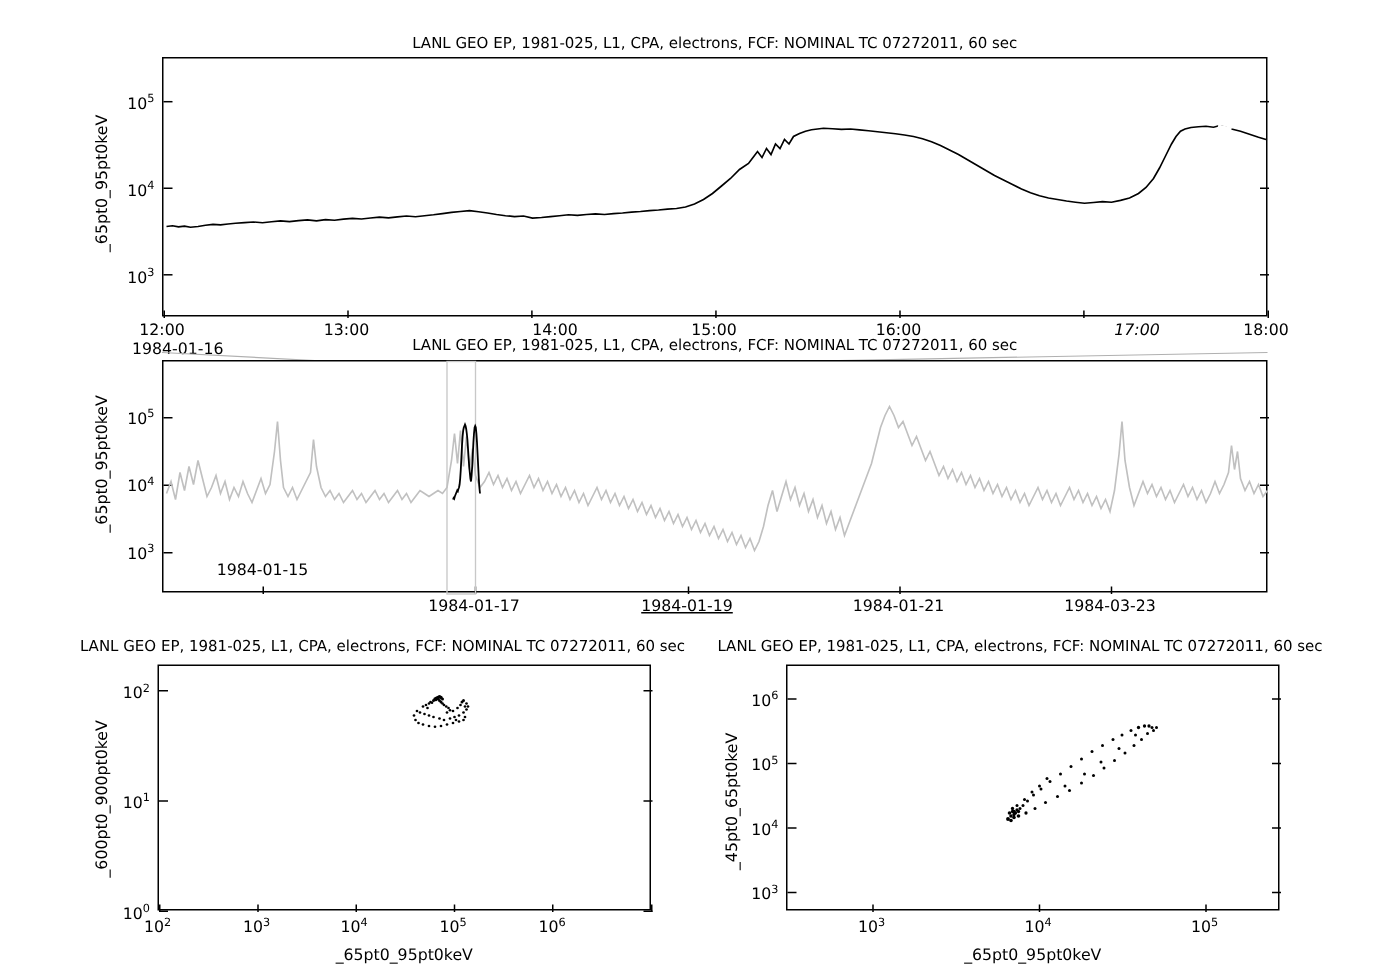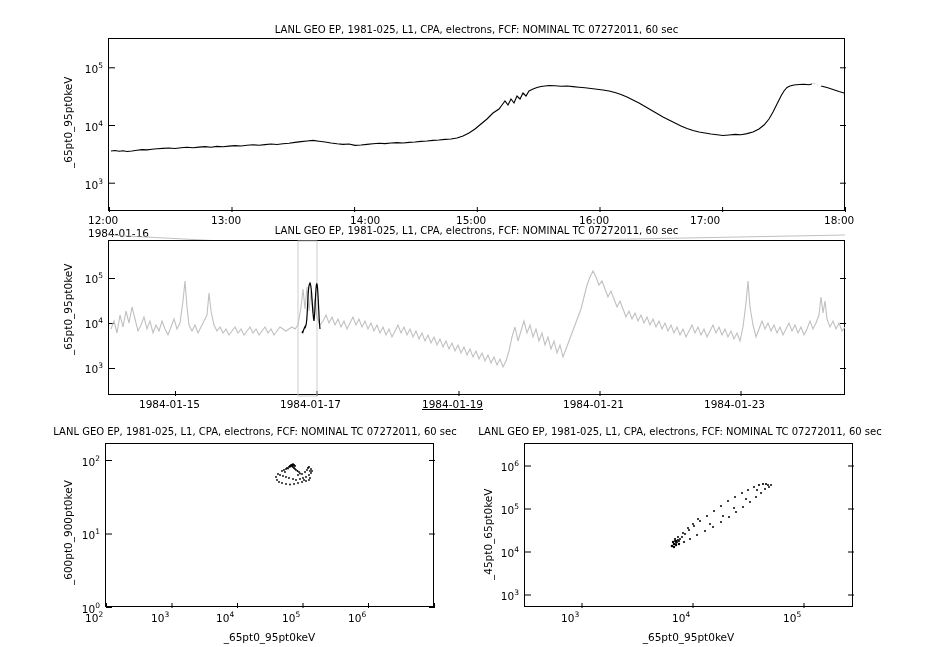--- a/index.html
+++ b/index.html
@@ -50,20 +50,21 @@
     font-size: 10.5px;
     white-space: nowrap;
     text-align: center;
   }
   .ticklabel {
     position: absolute;
     font-size: 10.5px;
     white-space: nowrap;
   }
   .ticklabel.xt {
+    text-align: center;
   }
   .ticklabel.yt {
     text-align: right;
   }
   .sup {
     font-size: 7.5px;
     vertical-align: super;
   }
   .conn {
     position: absolute;
@@ -118,21 +119,21 @@
 
   <div class="ticklabel yt" style="left:73px; top:177px; width:30px;">10<span class="sup">3</span></div>
   <div class="ticklabel yt" style="left:73px; top:119px; width:30px;">10<span class="sup">4</span></div>
   <div class="ticklabel yt" style="left:73px; top:61px; width:30px;">10<span class="sup">5</span></div>
 
   <div class="ticklabel xt" style="left:88px; top:214px; width:40px;">12:00</div>
   <div class="ticklabel xt" style="left:211px; top:214px; width:40px;">13:00</div>
   <div class="ticklabel xt" style="left:350px; top:214px; width:40px;">14:00</div>
   <div class="ticklabel xt" style="left:456px; top:214px; width:40px;">15:00</div>
   <div class="ticklabel xt" style="left:579px; top:214px; width:40px;">16:00</div>
-  <div class="ticklabel xt" style="left:690px; top:214px; width:40px;">17:00</div>
+  <div class="ticklabel xt" style="left:738px; top:214px; width:40px;font-style:italic;">17:00</div>
   <div class="ticklabel xt" style="left:824px; top:214px; width:40px;">18:00</div>
   <div class="ticklabel" style="left:88px; top:227px;">1984-01-16</div>
 </div>
 
 <svg class="conn" style="left:0; top:211px; width:926px; height:35px;" width="926" height="35">
   <line x1="108" y1="24" x2="297" y2="34" stroke="#b0b0b0" stroke-width="0.8"></line>
   <line x1="845" y1="24" x2="316" y2="34" stroke="#b0b0b0" stroke-width="0.8"></line>
 </svg>
 
 <div class="panel">
@@ -186,25 +187,25 @@
                 211,88"></polyline>
     </svg>
   </div>
 
   <div class="ylabel" style="left:62px; top:355px;">_65pt0_95pt0keV</div>
 
   <div class="ticklabel yt" style="left:73px; top:361px; width:30px;">10<span class="sup">3</span></div>
   <div class="ticklabel yt" style="left:73px; top:316px; width:30px;">10<span class="sup">4</span></div>
   <div class="ticklabel yt" style="left:73px; top:271px; width:30px;">10<span class="sup">5</span></div>
 
-  <div class="ticklabel xt" style="left:139px; top:398px; width:72px;">1984-01-15</div>
+  <div class="ticklabel xt" style="left:139px; top:374px; width:72px;">1984-01-15</div>
   <div class="ticklabel xt" style="left:280px; top:398px; width:72px;">1984-01-17</div>
   <div class="ticklabel xt" style="left:422px; top:398px; width:72px;text-decoration:underline;">1984-01-19</div>
   <div class="ticklabel xt" style="left:563px; top:398px; width:72px;">1984-01-21</div>
-  <div class="ticklabel xt" style="left:704px; top:398px; width:72px;">1984-01-23</div>
+  <div class="ticklabel xt" style="left:704px; top:398px; width:72px;">1984-03-23</div>
 </div>
 
 <div class="panel">
   <div class="title" style="left:-25px; top:426px; width:560px;">LANL GEO EP, 1981-025, L1, CPA, electrons, FCF: NOMINAL TC 07272011, 60 sec</div>
 
   <div class="axes" style="left:105px; top:443px; width:329px; height:164px;">
     <svg class="plotsvg" width="329" height="164" viewBox="0 0 329 164">
       <g stroke="#000" stroke-width="1">
         <line x1="0.5" y1="164" x2="0.5" y2="159"></line>
         <line x1="66" y1="164" x2="66" y2="159"></line>

